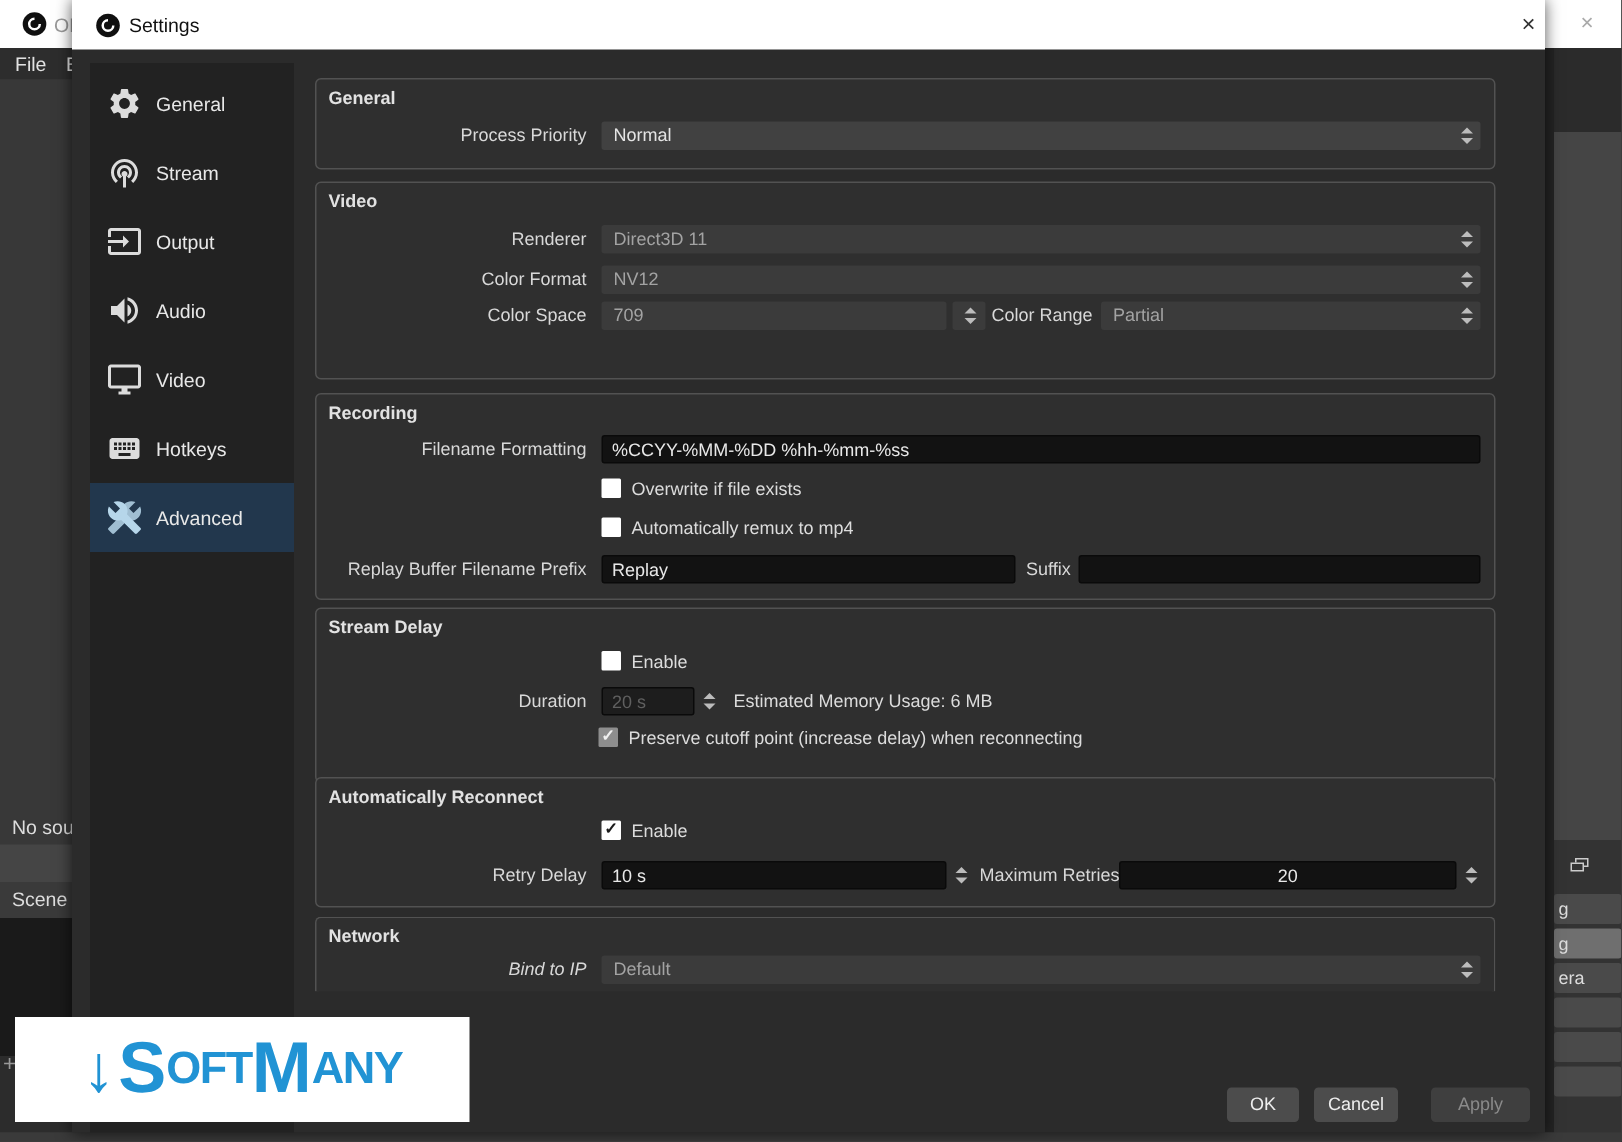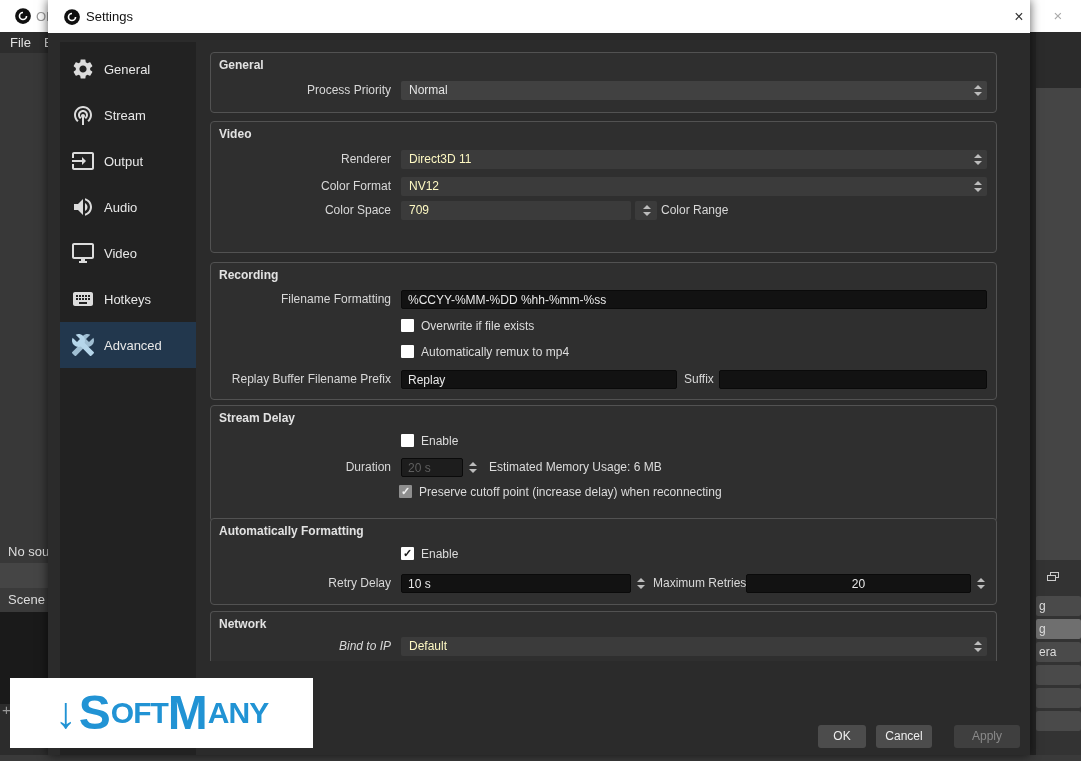--- a/index.html
+++ b/index.html
@@ -56,21 +56,21 @@
   
   .section { position:absolute; left:162px; width:787px; background:#2f2f2f;
              border:1px solid #525252; border-radius:4px; }
   .section.clipped { border-bottom:none; border-radius:4px 4px 0 0; overflow:hidden; }
   .sec-title { position:absolute; left:8px; top:5px; font-weight:bold; color:#e2e2e2; font-size:12px; }
   .rlabel { position:absolute; left:0; width:180px; text-align:right; color:#d8d8d8; line-height:19px; white-space:nowrap; }
   .flabel { position:absolute; color:#d8d8d8; line-height:19px; white-space:nowrap; }
 
   .combo { position:absolute; height:19px; background:#414141; border-radius:2px; color:#e4e4e4;
            line-height:19px; padding-left:8px; }
-  .combo.disabled { color:#fef9c3; background:#3b3b3b; }
+  .combo.disabled { color:#a3a3a3; background:#3b3b3b; }
   .combo .spin { position:absolute; right:2px; top:0; width:15px; height:19px; display:flex;
                  flex-direction:column; align-items:center; justify-content:center; gap:3px; }
   .tri-up { width:0; height:0; border-left:4px solid transparent; border-right:4px solid transparent;
             border-bottom:4px solid #bcbcbc; }
   .tri-dn { width:0; height:0; border-left:4px solid transparent; border-right:4px solid transparent;
             border-top:4px solid #bcbcbc; }
 
   .tinput { position:absolute; height:19px; background:#121212; border:1px solid #0a0a0a; border-radius:2px;
             color:#e8e8e8; padding:0 6px; font:inherit; font-size:12px; outline:none; }
   .tinput.disabled { background:#1d1d1d; color:#5f5f5f; }
@@ -248,20 +248,27 @@
       <div class="combo disabled" style="left:190px; top:79px; width:230px;">
         <span>709</span>
       </div>
       <div class="combo disabled" style="left:424px; top:79px; width:22px; padding-left:0;">
         <span class="spin" style="right:3px;">
             <i class="tri-up"></i>
             <i class="tri-dn"></i>
           </span>
       </div>
       <span class="flabel" style="left:450px; top:79px;">Color Range</span>
+      <div class="combo disabled" style="left:523px; top:79px; width:253px;">
+        <span>Partial</span>
+        <span class="spin">
+            <i class="tri-up"></i>
+            <i class="tri-dn"></i>
+          </span>
+      </div>
     </div>
 
     <div class="section" style="top:262px; height:138px;">
       <span class="sec-title">Recording</span>
       <span class="rlabel" style="top:27px;">Filename Formatting</span>
       <input class="tinput" style="left: 190px; top: 27px; width: 586px;" readonly="" value="%CCYY-%MM-%DD %hh-%mm-%ss">
       <span class="checkbox" style="left:190px; top:56px;"></span>
       <span class="cb-label" style="left:210px; top:56px;">Overwrite if file exists</span>
       <span class="checkbox" style="left:190px; top:82px;"></span>
       <span class="cb-label" style="left:210px; top:82px;">Automatically remux to mp4</span>
@@ -280,21 +287,21 @@
       <span class="spinbtns" style="left:254px; top:52px;">
           <i class="tri-up"></i>
           <i class="tri-dn"></i>
         </span>
       <span class="mem-text" style="left:278px; top:52px;">Estimated Memory Usage: 6 MB</span>
       <span class="checkbox dim checked" style="left:188px; top:79px;"></span>
       <span class="cb-label" style="left:208px; top:79px;">Preserve cutoff point (increase delay) when reconnecting</span>
     </div>
 
     <div class="section" style="top:518px; height:87px;">
-      <span class="sec-title">Automatically Formatting</span>
+      <span class="sec-title">Automatically Reconnect</span>
       <span class="checkbox checked" style="left:190px; top:28px;"></span>
       <span class="cb-label" style="left:210px; top:28px;">Enable</span>
       <span class="rlabel" style="top:55px;">Retry Delay</span>
       <input class="tinput" style="left: 190px; top: 55px; width: 230px;" readonly="" value="10 s">
       <span class="spinbtns" style="left:422px; top:55px;">
           <i class="tri-up"></i>
           <i class="tri-dn"></i>
         </span>
       <span class="flabel" style="left:442px; top:55px;">Maximum Retries</span>
       <input class="tinput" style="left: 535px; top: 55px; width: 225px; text-align: center;" readonly="" value="20">

